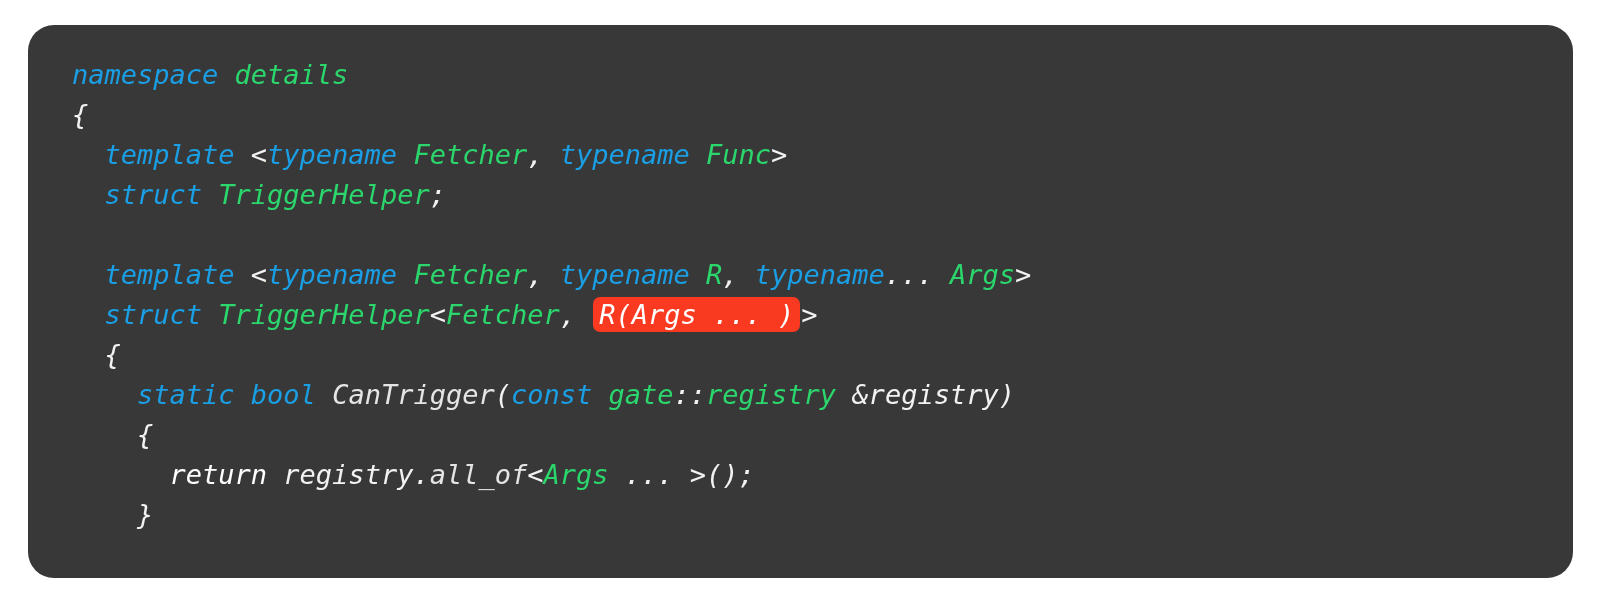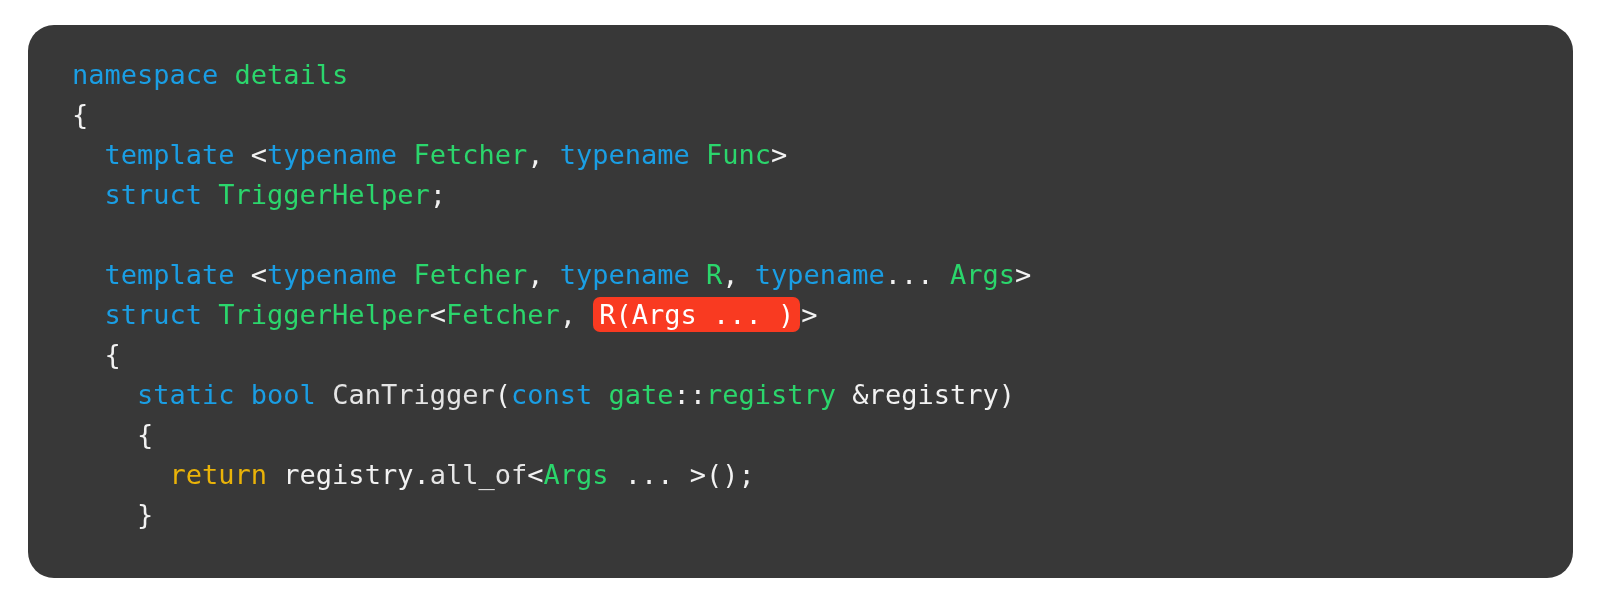--- a/index.html
+++ b/index.html
@@ -17,35 +17,36 @@
     position: absolute;
     left: 28px;
     top: 25px;
     width: 1545px;
     height: 553px;
     background: #383838;
     border-radius: 26px;
     box-sizing: border-box;
     padding: 30px 60px 30px 44px;
     overflow: hidden;
+    font-style: italic;
   }
   #code-block {
     font-family: "DejaVu Sans Mono", "Liberation Mono", monospace;
     font-size: 27px;
     line-height: 40px;
     white-space: pre;
     letter-spacing: 0px;
     -webkit-font-smoothing: antialiased;
   }
   .ln { display: block; height: 40px; }
   .kw   { color: #1a9ee4; }
   .typ  { color: #2bd66c; }
   .pun  { color: #f2f2f2; }
   .fn   { color: #e5e5e5; }
-  .ctl  { color: #eab308; }
+  .ctl  { color: #ffffff; }
   .hl {
     background: #f93a21;
     color: #ffffff;
     border-radius: 7px;
     padding: 2px 6px;
     margin: 8px 1px;
   }
 </style>
 </head>
 <body>

